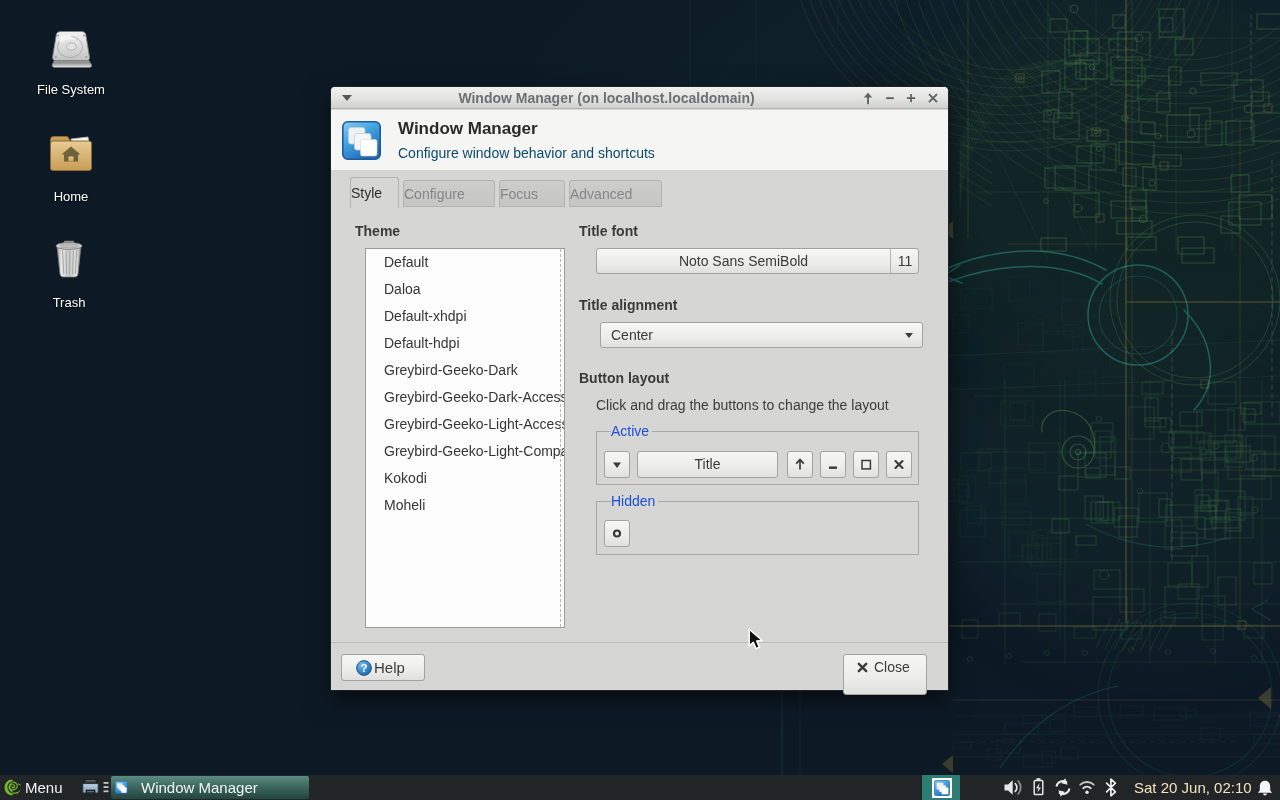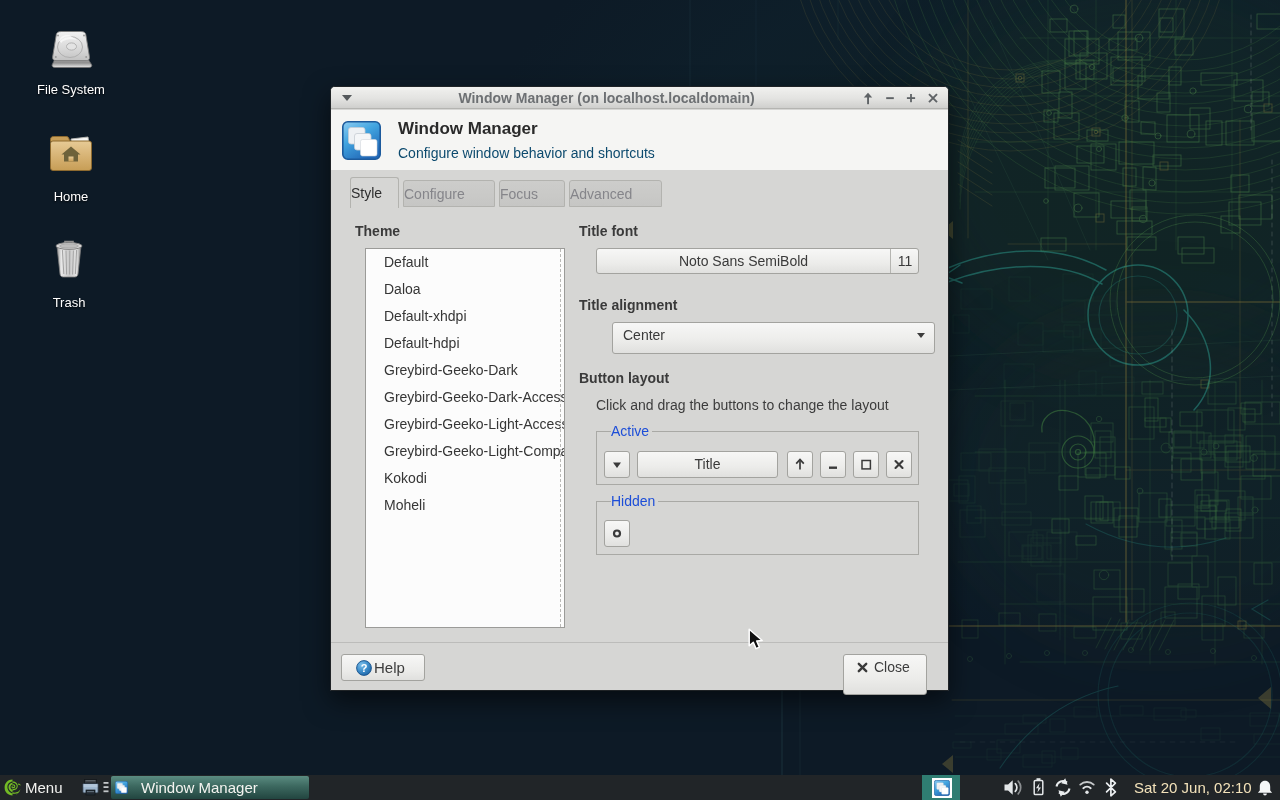--- a/index.html
+++ b/index.html
@@ -35,21 +35,21 @@
 #tlist li.sel{background:#3cb4a2;color:#fff;}
 #tdash{position:absolute;left:229px;top:79px;height:378px;width:0;border-left:1px dashed #b9b9b6;}
 
 .blab{position:absolute;font-size:14px;font-weight:bold;color:#3a3a3a;}
 .gbtn{position:absolute;background:linear-gradient(180deg,#f7f7f6 0%,#ececea 60%,#e0e0de 100%);
  border:1px solid #a3a39f;border-radius:3px;color:#3a3a3a;font-size:14px;}
 #fontbtn{left:265px;top:78px;width:323px;height:26px;}
 #fontbtn .fname{position:absolute;left:0;top:0;width:293px;height:24px;line-height:24px;text-align:center;}
 #fontbtn .fsep{position:absolute;left:293px;top:0;width:1px;height:24px;background:#b5b5b1;}
 #fontbtn .fsize{position:absolute;left:294px;top:0;width:28px;height:24px;line-height:24px;text-align:center;}
-#combo{left:281px;top:152px;width:323px;height:32px;}
+#combo{left:269px;top:152px;width:323px;height:26px;}
 #combo .ctext{position:absolute;left:10px;top:0;height:24px;line-height:24px;}
 #combo .carr{position:absolute;right:9px;top:10px;width:0;height:0;border-left:4px solid transparent;border-right:4px solid transparent;border-top:5px solid #3c3c3c;}
 #caption{position:absolute;left:265px;top:227px;font-size:14px;color:#3c3c3c;}
 .frame{position:absolute;left:265px;width:323px;height:54px;border:1px solid #a9a9a5;}
 .frame .leg{position:absolute;left:14px;top:-9px;padding-right:3px;background:#d6d6d4;font-size:14px;color:#1d4ed8;line-height:17px;}
 #fact{top:261px;}
 #fhid{top:331px;}
 .sbtn{position:absolute;width:26px;height:27px;top:19px;}
 .sbtn svg{position:absolute;left:0;top:0;}
 #btitle{position:absolute;left:40px;top:19px;width:141px;height:27px;text-align:center;line-height:25px;font-size:14px;}

